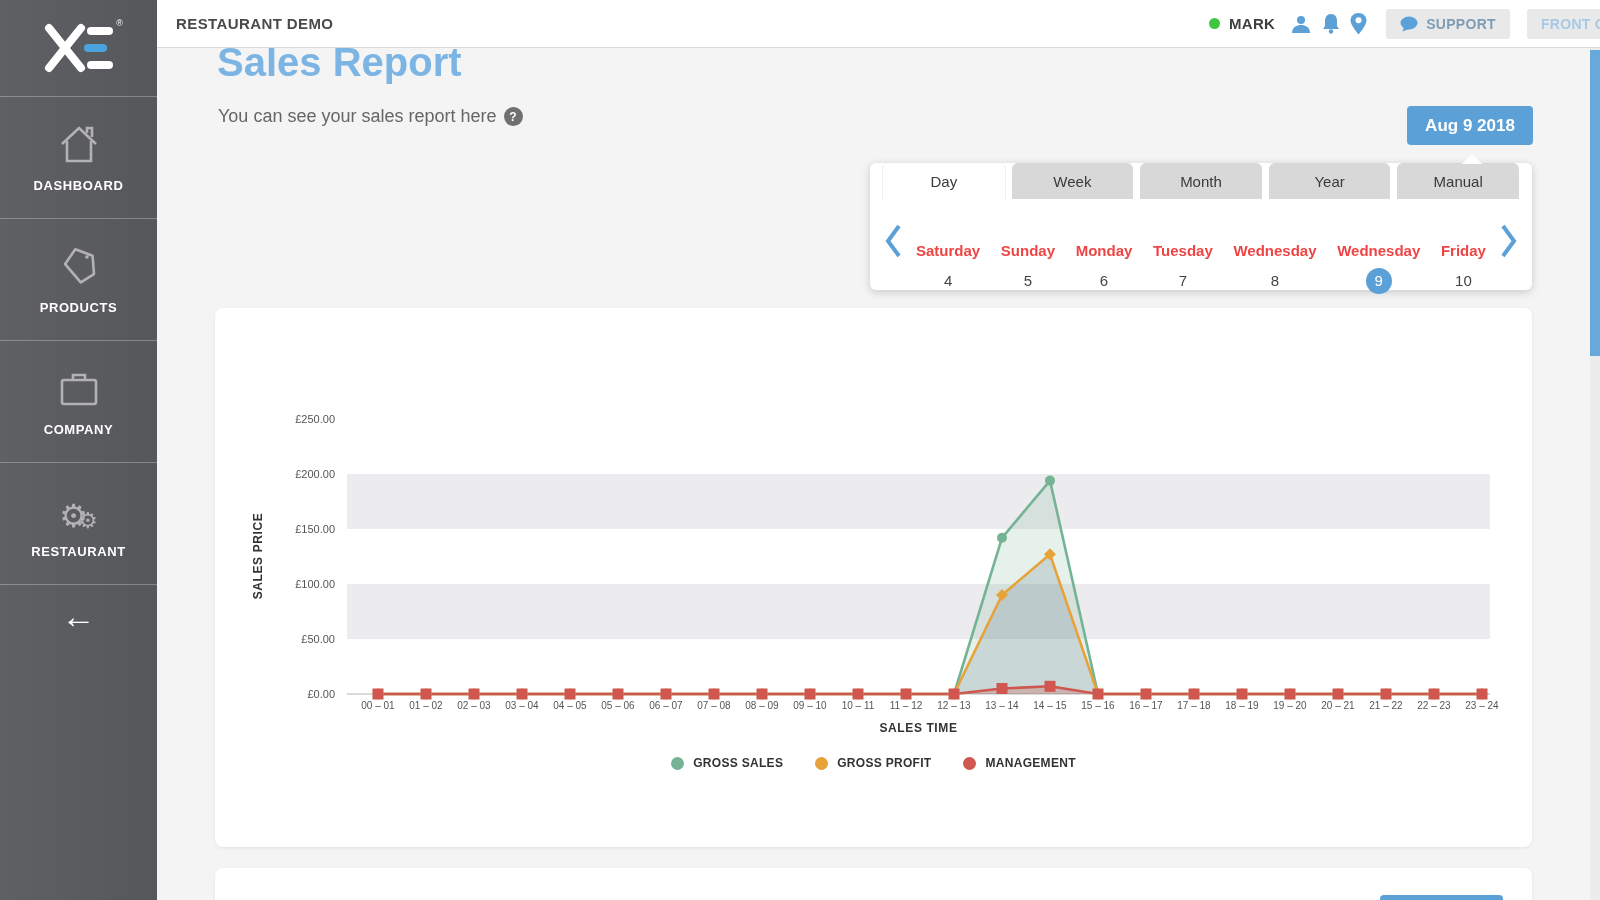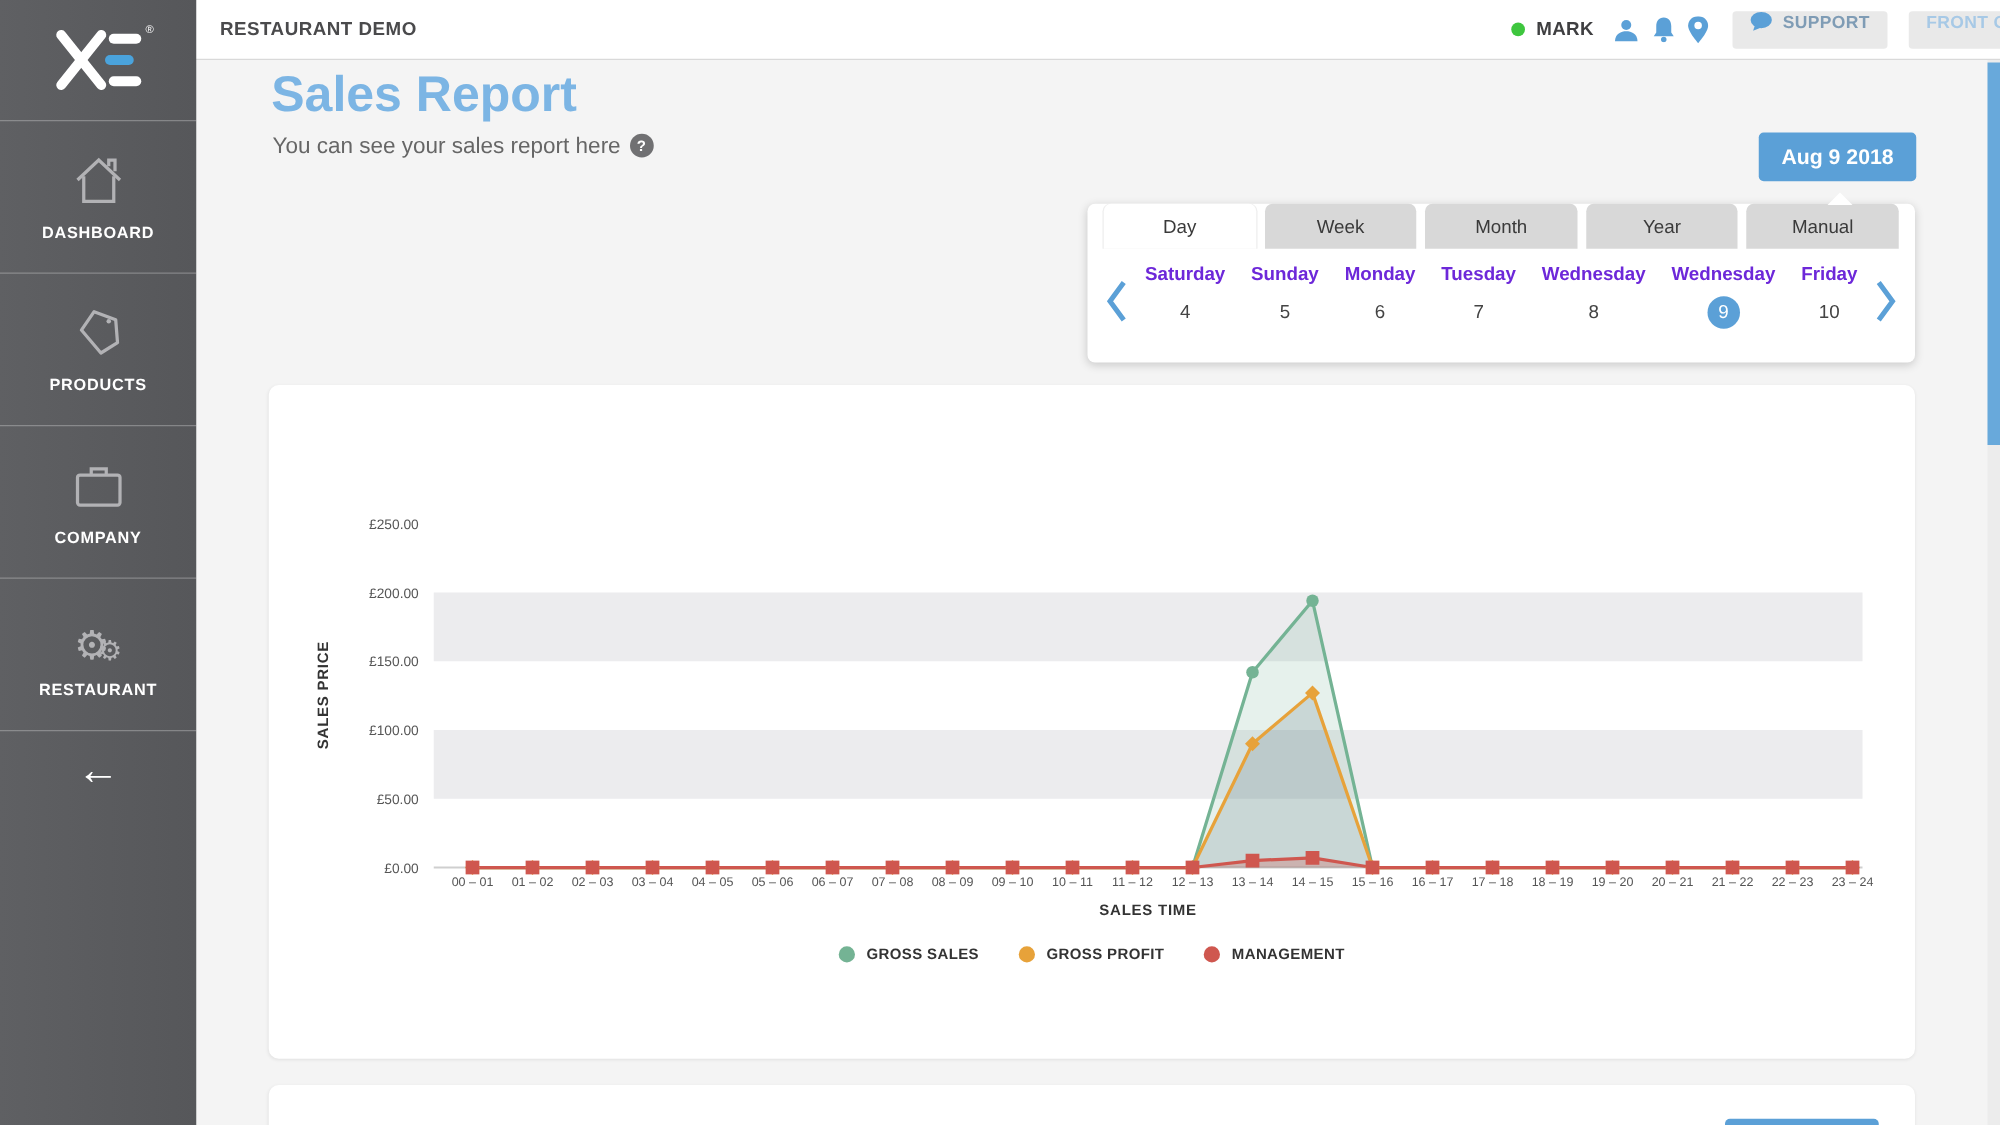--- a/index.html
+++ b/index.html
@@ -26,27 +26,27 @@
 
   
   .topbar { position:absolute; left:146px; top:0; width:1572px; height:48px; background:#fff;
     border-bottom:1px solid #d9d9d9; display:flex; align-items:center; z-index:20; }
   .brand { margin-left:30px; font-size:15px; font-weight:bold; color:#4a4a4c; letter-spacing:0.4px; }
   .topbar-right { margin-left:auto; margin-right:56px; display:flex; align-items:center; gap:9px; }
   .status-dot { width:11px; height:11px; border-radius:50%; background:#3ec63e; }
   .user-name { font-size:15px; font-weight:bold; color:#3f3f41; margin-right:6px; letter-spacing:0.3px; }
   .tb-icon { display:flex; align-items:center; justify-content:center; cursor:pointer; }
   .tb-btn { height:30px; padding:0 14px; background:#e9e9e9; border-radius:3px; border:none;
-    display:flex; gap:8px; font-size:14px; font-weight:bold; cursor:pointer;
+    display:flex; align-items:center; gap:8px; font-size:14px; font-weight:bold; cursor:pointer;
     font-family:"Liberation Sans",sans-serif; letter-spacing:0.3px; }
   .tb-btn.support { color:#7f9cb5; margin-left:10px; }
   .tb-btn.front { color:#a7c9e6; margin-left:8px; }
 
   
-  .page-title { position:absolute; left:217px; top:54px; font-size:40px; font-weight:600; color:#7cb5e4; }
+  .page-title { position:absolute; left:217px; top:40px; font-size:40px; font-weight:600; color:#7cb5e4; }
   .subtitle-row { position:absolute; left:218px; top:106px; display:flex; align-items:center; gap:7px; }
   .subtitle { font-size:18px; color:#666;text-align:center; }
   .help-badge { width:19px; height:19px; border-radius:50%; background:#707072; color:#fff;
     font-size:12px; font-weight:bold; display:flex; align-items:center; justify-content:center; cursor:pointer; }
 
   
   .date-btn { position:absolute; left:1407px; top:106px; width:126px; height:39px;
     background:#5ba0d7; border:none; border-radius:4px; color:#fff; font-size:17px; font-weight:bold;
     font-family:"Liberation Sans",sans-serif; cursor:pointer; z-index:12; }
   .popup { position:absolute; left:870px; top:163px; width:662px; height:127px; background:#fff;
@@ -55,21 +55,21 @@
     border-left:10px solid transparent; border-right:10px solid transparent; border-bottom:10px solid #fff; }
   .tabs-row { display:flex; gap:7px; padding:0 13px; padding-top:0; height:36px; }
   .tab { flex:1; height:36px; display:flex; align-items:center; justify-content:center;
     font-size:15px; color:#3a3a3a; background:#d8d8d8; border-radius:6px 6px 0 0; cursor:pointer; }
   .tab.active { background:#fff; box-shadow:-1px 0 0 #eee, 1px 0 0 #eee; }
   .days-area { position:relative; height:91px; }
   .chev { position:absolute; top:24px; cursor:pointer; }
   .chev.left { left:14px; } .chev.right { right:14px; }
   .day-strip { position:absolute; left:46px; right:46px; top:12px; display:flex; justify-content:space-between; }
   .day-col { display:flex; flex-direction:column; align-items:center; gap:9px; cursor:pointer; }
-  .day-name { font-size:15px; font-weight:600; color:#6d28d9; }
+  .day-name { font-size:15px; font-weight:600; color:#ef4444;margin-top:31px; }
   .day-num { font-size:15px; color:#444; width:26px; height:26px; line-height:26px; text-align:center; }
   .day-num.sel { background:#5ba0d7; color:#fff; border-radius:50%; }
 
   
   .chart-card { position:absolute; left:215px; top:308px; width:1317px; height:539px; background:#fff;
     border-radius:8px; box-shadow:0 1px 3px rgba(0,0,0,0.08); }
   .chart-card svg { position:absolute; left:0; top:0; }
   .tick-y { font-size:11px; fill:#555; font-family:"Liberation Sans",sans-serif; }
   .tick-x { font-size:10px; fill:#555; font-family:"Liberation Sans",sans-serif; }
   .axis-label { font-size:12px; font-weight:bold; fill:#333; letter-spacing:0.6px;

